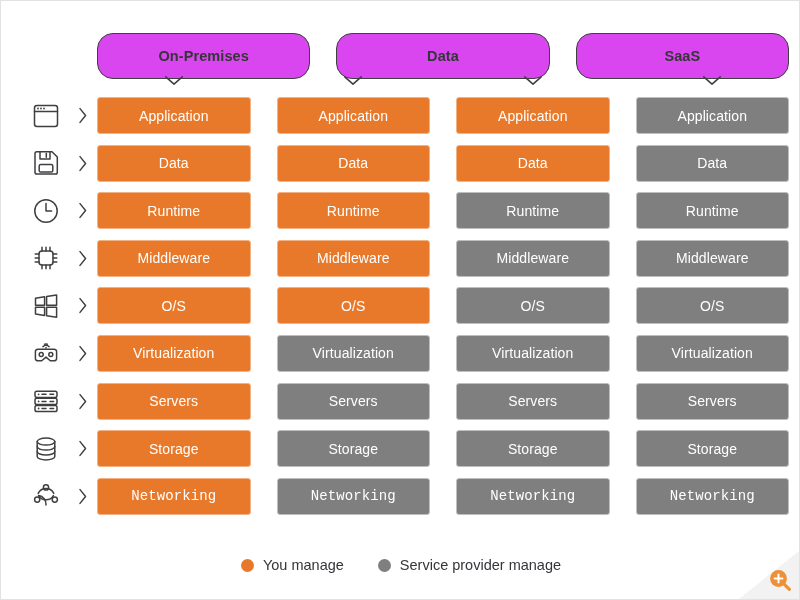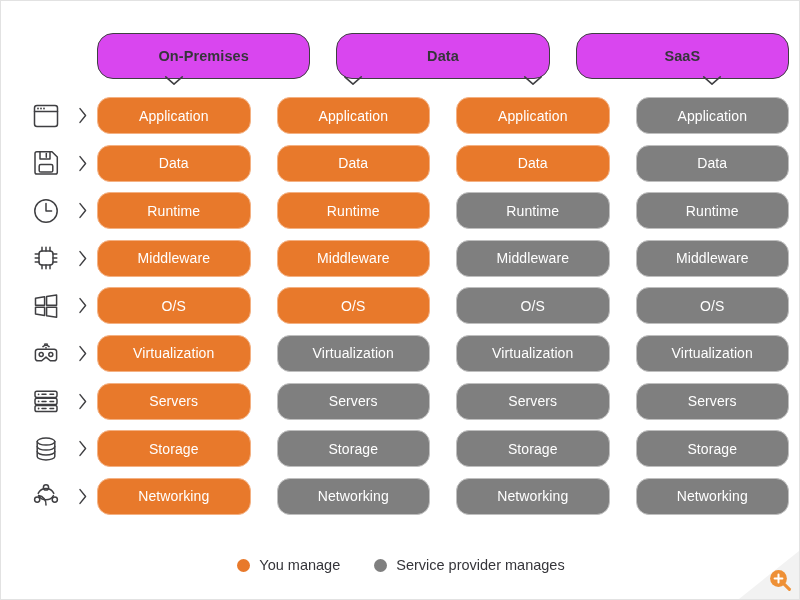--- a/index.html
+++ b/index.html
@@ -55,42 +55,42 @@
     position: absolute;
     left: 22px; top: 96px;
     width: 766px;
   }
   .row {
     display: flex;
     align-items: center;
     height: 37px;
     margin-bottom: 10.6px;
   }
-  .row:last-child { margin-bottom: 0; }
+  .row:last-child { margin-bottom: 0; font-family: Liberation Mono, monospace; }
 
   .icon-cell {
     width: 46px; height: 37px;
     display: flex; align-items: center; justify-content: center;
     flex: 0 0 46px;
   }
   .arrow-cell {
     width: 28px; height: 37px;
     display: flex; align-items: center; justify-content: center;
     flex: 0 0 28px;
   }
   .boxes {
     flex: 1 1 auto;
     display: flex;
     gap: 26px;
     height: 37px;
   }
   .lbox {
     flex: 1 1 0;
     height: 37px;
-    border-radius: 13px;
+    border-radius: 3px;
     display: flex;
     align-items: center;
     justify-content: center;
     font-size: 14px;
     color: #ffffff;
     letter-spacing: .1px;
   }
   .lbox.manage {
     background: #e8792b;
     border: 1.6px solid #f4b183;
@@ -368,21 +368,21 @@
       </div>
     </div>
 
   <div class="legend">
       <div class="legend-item">
         <span class="dot manage"></span>
         <span class="legend-label">You manage</span>
       </div>
       <div class="legend-item">
         <span class="dot provider"></span>
-        <span class="legend-label">Service provider manages</span>
+        <span class="legend-label">Service provider manage</span>
       </div>
     </div>
 
   <div class="corner">
     <div class="corner-fold"></div>
     <svg class="corner-btn" viewBox="0 0 24 24">
       <circle cx="10.5" cy="10.5" r="8.4" fill="#ee9036"></circle>
       <path d="M16.4 16.4 L21.4 21.4" stroke="#ee9036" stroke-width="3.1" stroke-linecap="round"></path>
       <path d="M10.5 6.6 V14.4 M6.6 10.5 H14.4" stroke="#ffffff" stroke-width="2" stroke-linecap="round"></path>
     </svg>

